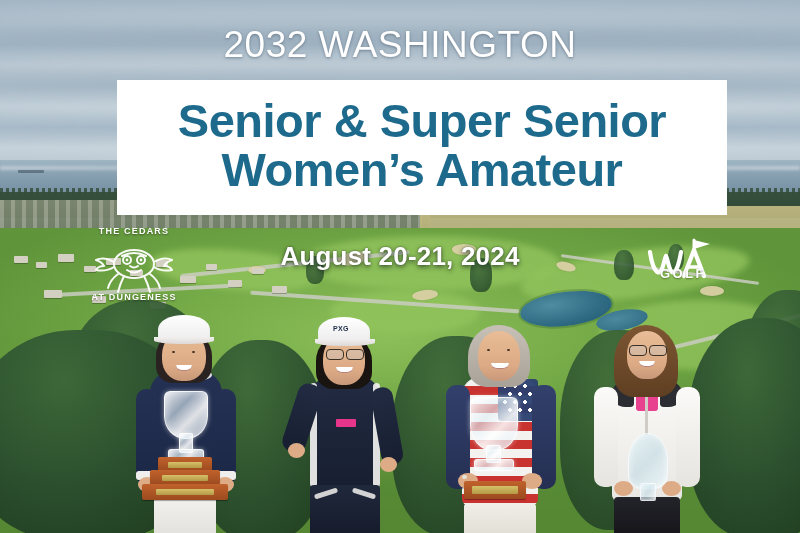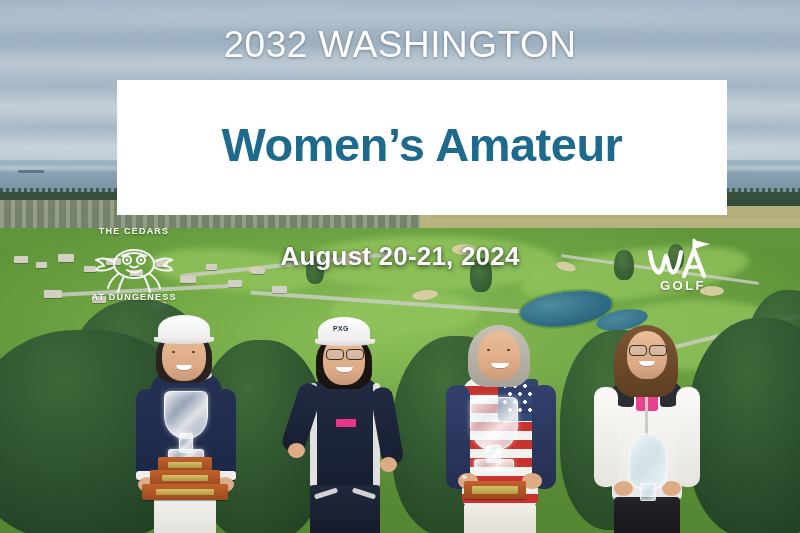--- a/index.html
+++ b/index.html
@@ -313,21 +313,21 @@
 
   
   .wagolf-logo {
     position: absolute; left: 644px; top: 238px; width: 78px; height: 66px;
     color: #ffffff;
   }
   .wa-mark {
     position: absolute; left: 0; top: 0; width: 78px; height: 44px;
   }
   .wa-text {
-    position: absolute; left: 0; top: 40px; width: 78px;
+    position: absolute; left: 0; top: 28px; width: 78px;
     text-align: center; font-size: 13px; font-weight: bold; letter-spacing: 2.5px;
     text-shadow: 0 1px 2px rgba(0,0,0,.4);
   }
 </style>
 </head>
 <body>
 
 <div class="poster">
 
   <div class="photo">
@@ -539,20 +539,21 @@
     <div class="glasses" style="left:61px; top:40px; width:16px;"></div>
     <div class="smile" style="left:51px; top:56px; width:16px;"></div>
 
     <div class="glass-award" style="left:40px; top:128px; width:38px; height:54px; border-radius:50% 50% 14px 14px;"></div>
     <div class="glass-award" style="left:52px; top:178px; width:14px; height:16px; border-radius:2px;"></div>
   </div>
 
   <div class="kicker">2032 WASHINGTON</div>
 
   <div class="headline-box">
+    <div class="headline-line">Senior &amp; Super Senior</div>
     <div class="headline-line">Women’s Amateur</div>
   </div>
 
   <div class="dateline">August 20-21, 2024</div>
 
   <div class="cedars-logo">
     <div class="cedars-arc-top">THE CEDARS</div>
     <svg width="104" height="80" viewBox="0 0 104 80" style="position:absolute;left:0;top:0;">
       <g fill="none" stroke="#ffffff" stroke-width="2" stroke-linecap="round" stroke-linejoin="round" opacity="0.95">
 

